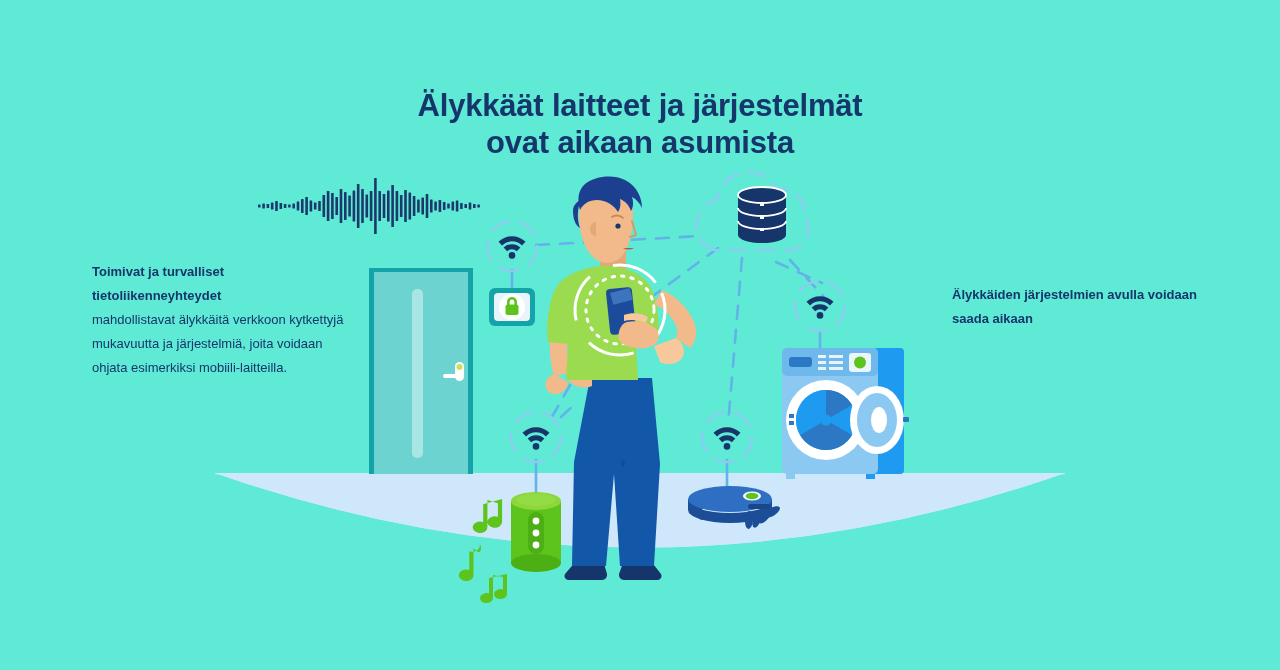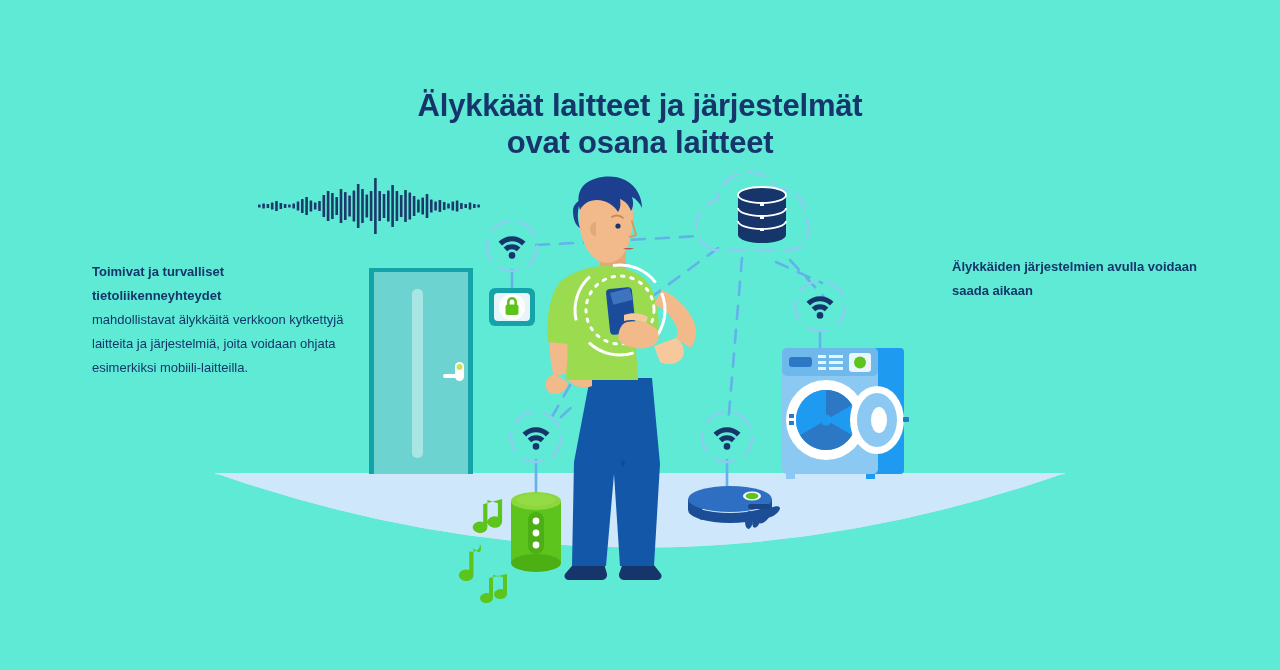--- a/index.html
+++ b/index.html
@@ -45,21 +45,21 @@
   }
   .textblock .lead {
     font-weight: bold;
     display: block;
   }
   .textblock .body {
     font-weight: normal;
     display: block;
   }
   #text-left  { left: 92px;  top: 260px; width: 252px; }
-  #text-right { left: 952px; top: 255px; width: 272px; }
+  #text-right { left: 952px; top: 283px; width: 272px; }
 
   
   #illustration {
     position: absolute;
     left: 0; top: 0;
     width: 1280px; height: 670px;
   }
   svg { display: block; }
 </style>
 </head>
@@ -373,25 +373,25 @@
         </g>
 
         <path d="M554,374 c-6,2 -10,8 -8,14 c2,6 10,8 16,4 c4,-2 6,-6 6,-10 z" fill="#F2B98A"></path>
       </g>
 
     </svg>
   </div>
 
   <h1 class="title">
     <span class="line">Älykkäät laitteet ja järjestelmät</span>
-    <span class="line">ovat osana laitteet</span>
+    <span class="line">ovat aikaan asumista</span>
   </h1>
 
   <div class="textblock" id="text-left">
     <span class="lead">Toimivat ja turvalliset tietoliikenneyhteydet</span>
-    <span class="body"> mahdollistavat älykkäitä verkkoon kytkettyjä laitteita ja järjestelmiä, joita voidaan ohjata esimerkiksi mobiili-laitteilla.</span>
+    <span class="body"> mahdollistavat älykkäitä verkkoon kytkettyjä mukavuutta ja järjestelmiä, joita voidaan ohjata esimerkiksi mobiili-laitteilla.</span>
   </div>
 
   <div class="textblock" id="text-right">
     <span class="lead">Älykkäiden järjestelmien avulla voidaan saada aikaan</span>
   </div>
 
 </div>
 
 </body></html>

